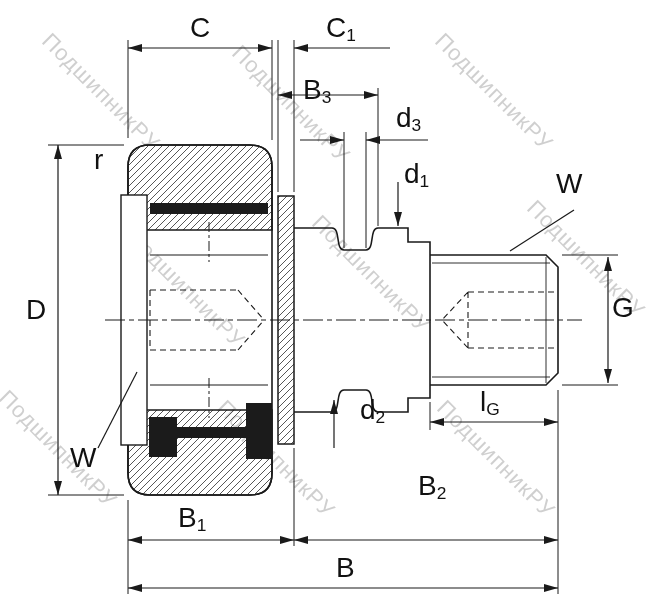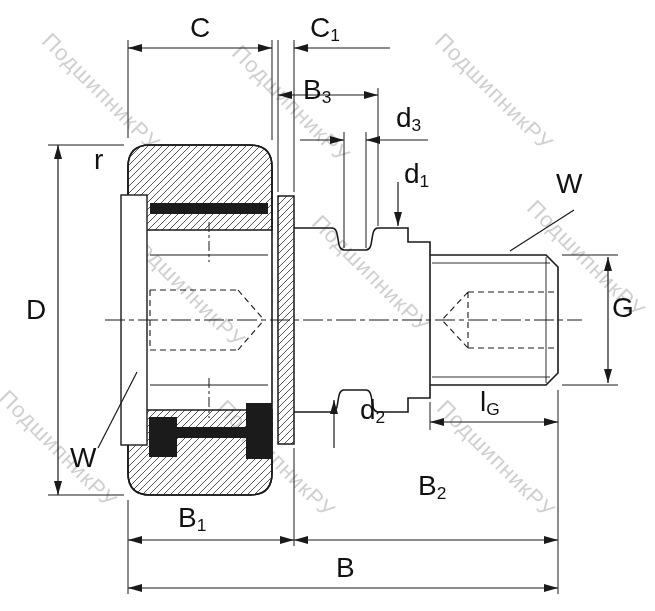--- a/index.html
+++ b/index.html
@@ -131,21 +131,21 @@
       <line x1="430" y1="422" x2="558" y2="422" marker-start="url(#arr)" marker-end="url(#arrEnd)"></line>
       <line x1="128" y1="540" x2="294" y2="540" marker-start="url(#arr)" marker-end="url(#arrEnd)"></line>
       <line x1="294" y1="540" x2="558" y2="540" marker-start="url(#arr)" marker-end="url(#arrEnd)"></line>
       <line x1="128" y1="588" x2="558" y2="588" marker-start="url(#arr)" marker-end="url(#arrEnd)"></line>
       <line x1="574" y1="210" x2="510" y2="251"></line>
       <line x1="98" y1="448" x2="137" y2="372"></line>
     </g>
   </svg>
 
   <div class="dim-label" style="left:190px;top:14px"><span>C</span><span class="sub"></span></div>
-  <div class="dim-label" style="left:310px;top:14px"><span>C</span><span class="sub">1</span></div>
+  <div class="dim-label" style="left:326px;top:14px"><span>C</span><span class="sub">1</span></div>
   <div class="dim-label" style="left:303px;top:76px"><span>B</span><span class="sub">3</span></div>
   <div class="dim-label" style="left:396px;top:104px"><span>d</span><span class="sub">3</span></div>
   <div class="dim-label" style="left:404px;top:160px"><span>d</span><span class="sub">1</span></div>
   <div class="dim-label" style="left:556px;top:170px"><span>W</span><span class="sub"></span></div>
   <div class="dim-label" style="left:94px;top:146px"><span>r</span><span class="sub"></span></div>
   <div class="dim-label" style="left:26px;top:296px"><span>D</span><span class="sub"></span></div>
   <div class="dim-label" style="left:612px;top:294px"><span>G</span><span class="sub"></span></div>
   <div class="dim-label" style="left:360px;top:396px"><span>d</span><span class="sub">2</span></div>
   <div class="dim-label" style="left:480px;top:388px"><span>l</span><span class="sub">G</span></div>
   <div class="dim-label" style="left:178px;top:504px"><span>B</span><span class="sub">1</span></div>

